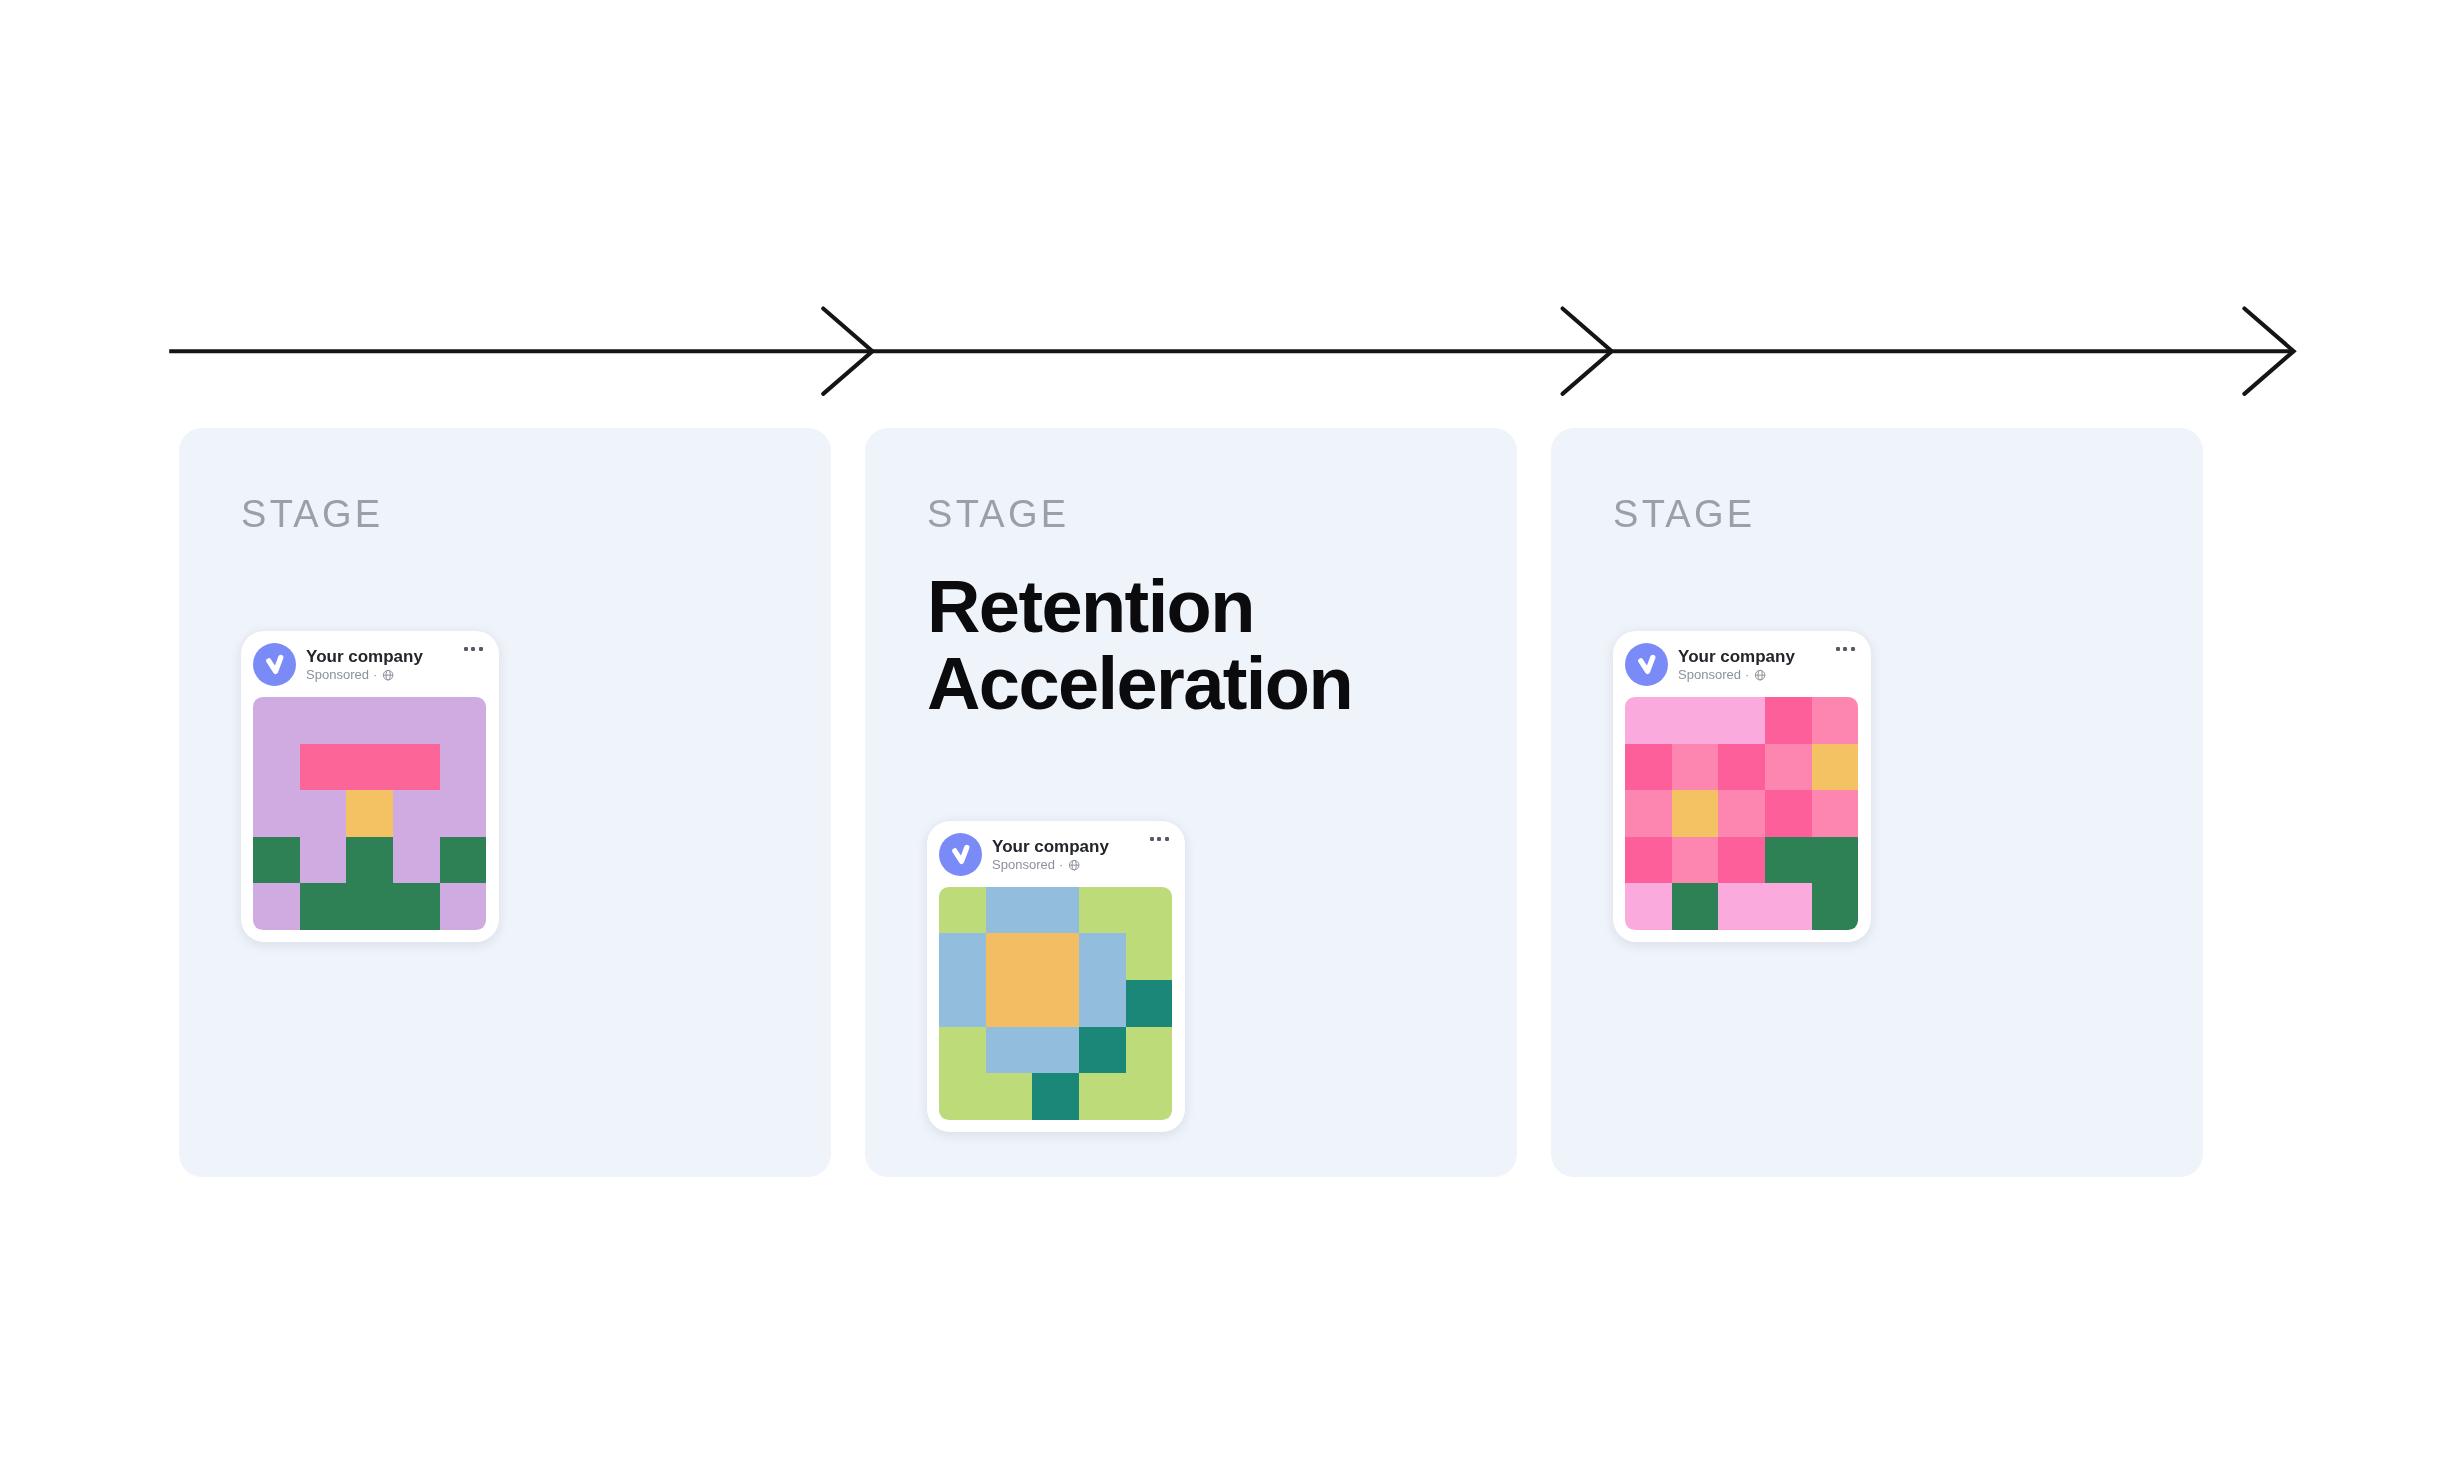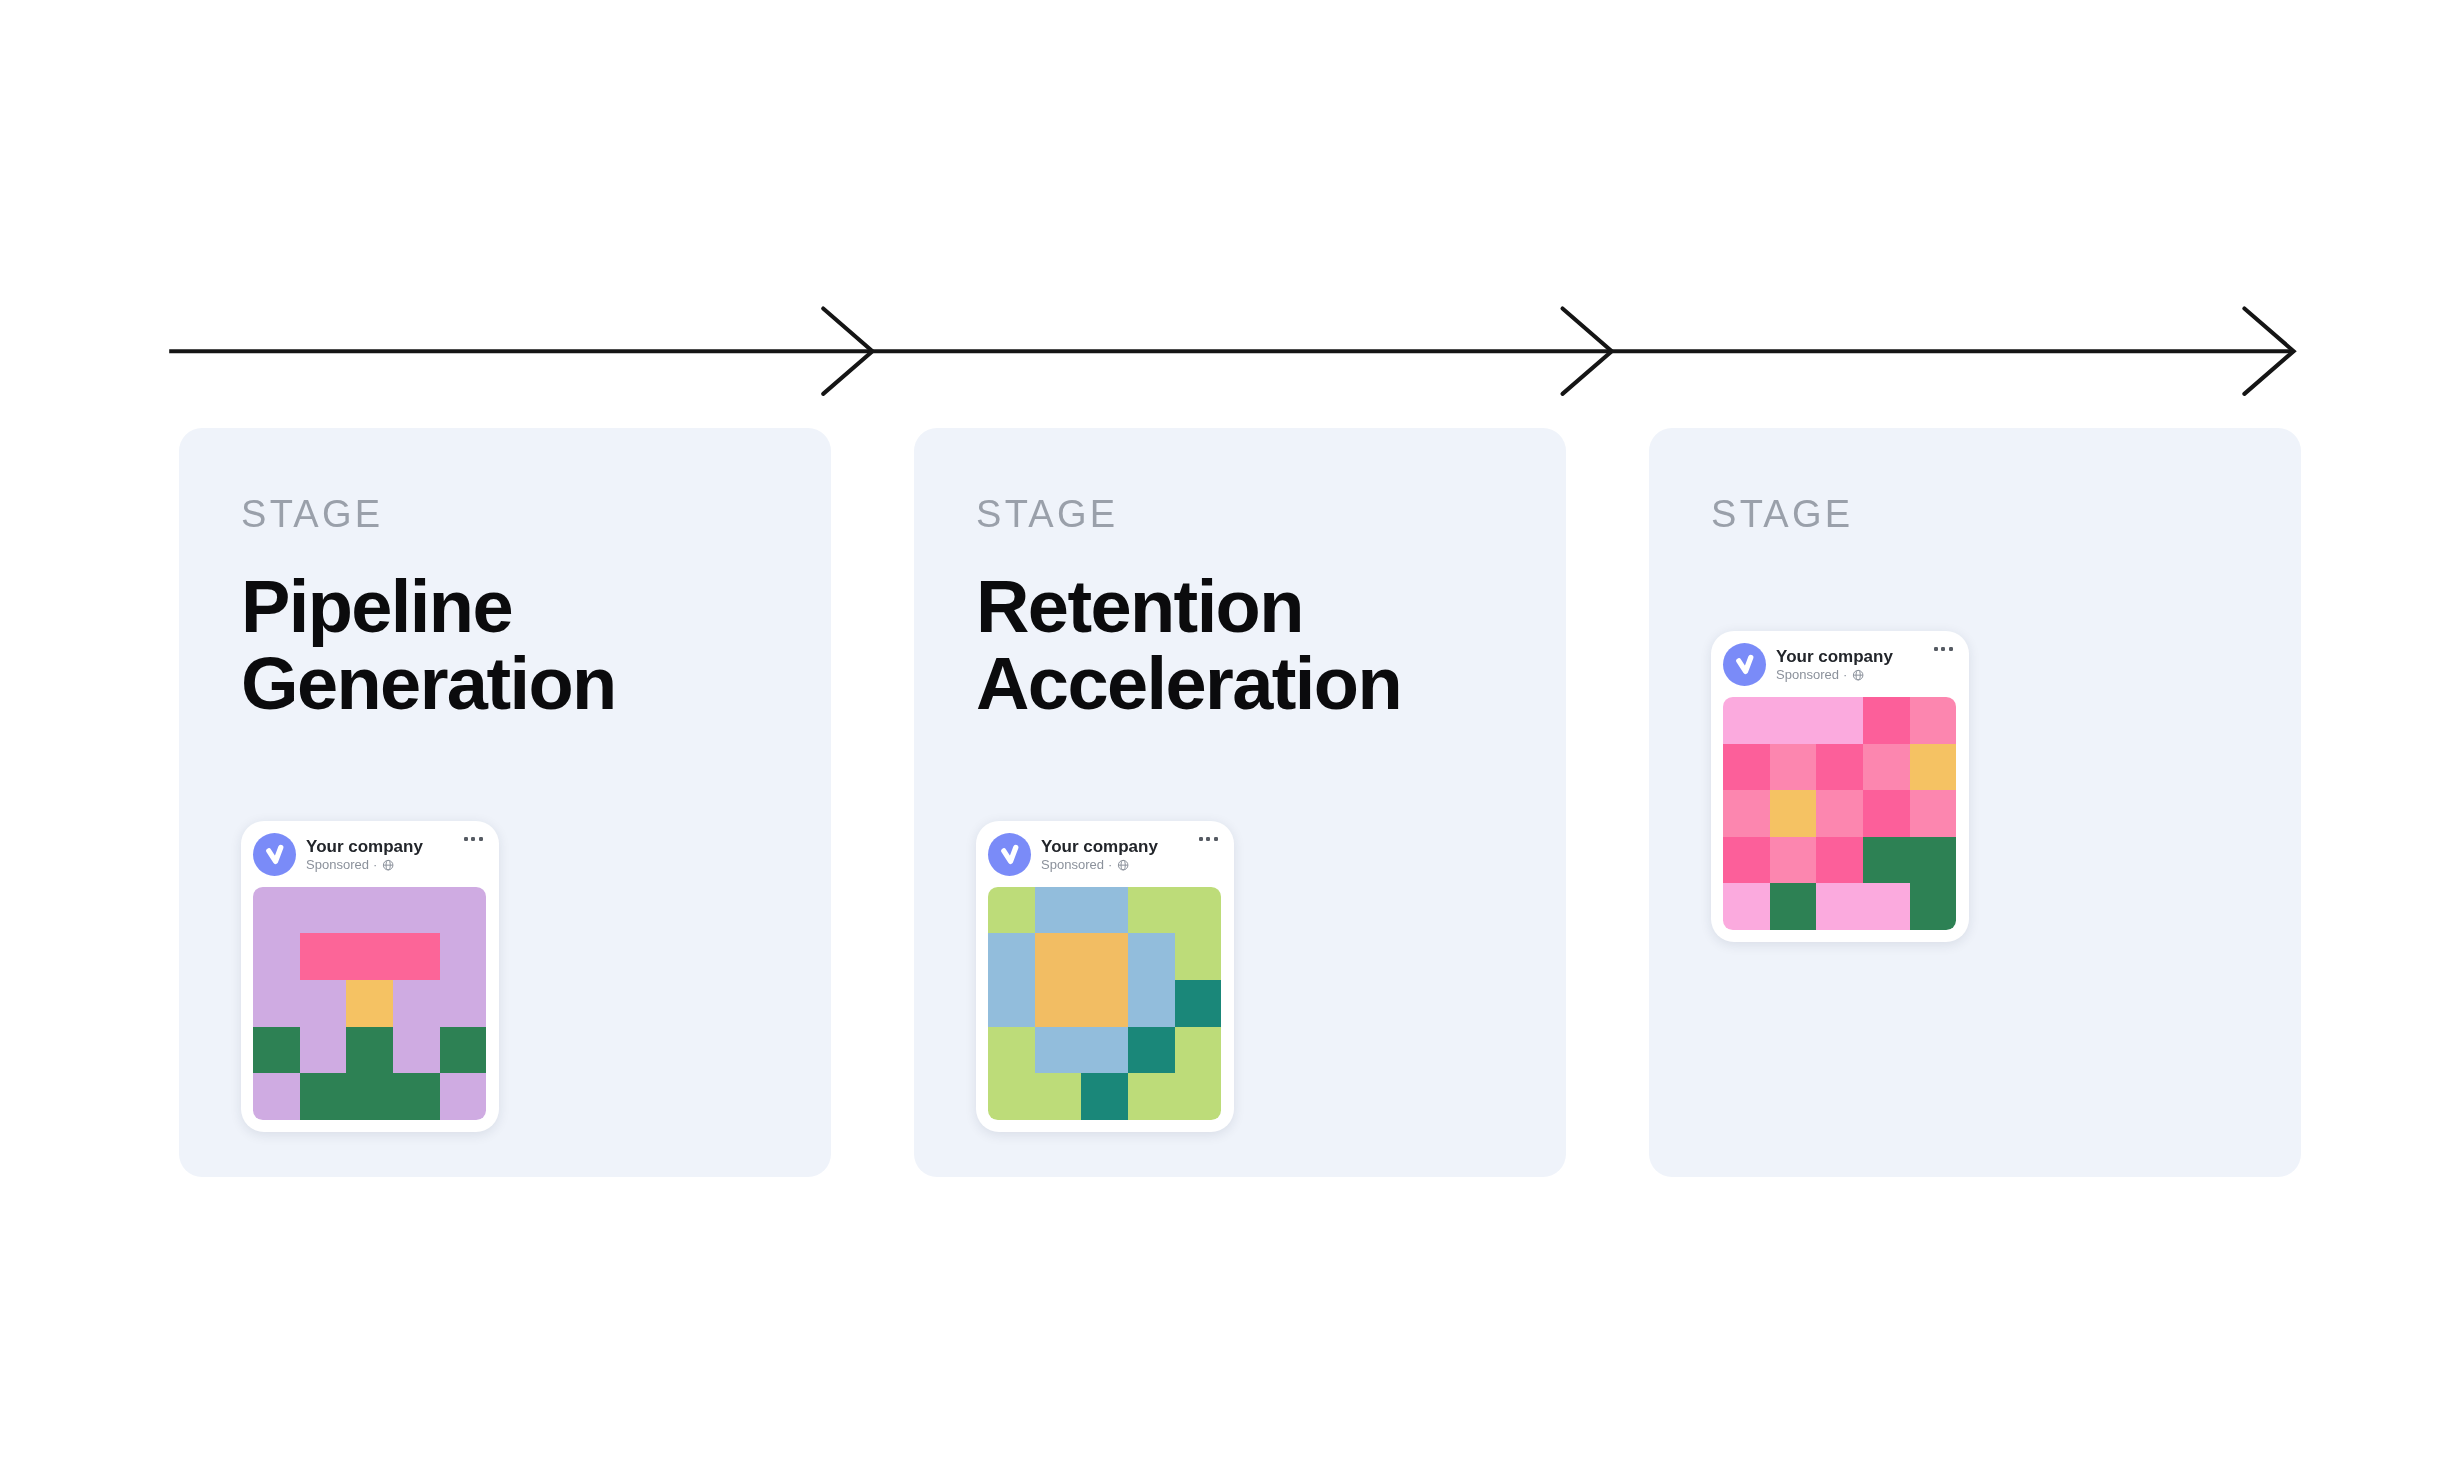--- a/index.html
+++ b/index.html
@@ -12,21 +12,21 @@
 
   
   #arrow-svg{
     position:absolute;left:0;top:0;width:2462px;height:1477px;
     pointer-events:none;
   }
 
   
   .cards-row{
     position:absolute;left:179px;top:428px;
-    display:flex;gap:83px;
+    display:flex;gap:34px;
   }
   .stage-card{
     width:652px;height:749px;
     border-radius:23px;
     box-sizing:border-box;
     padding:67px 33px 0 62px;
     background:#eff3fa;
   }
   .eyebrow{
     font-size:38px;line-height:38px;font-weight:400;
@@ -77,21 +77,20 @@
     <line x1="206" y1="428" x2="2795" y2="428" stroke="#151515" stroke-width="5"></line>
     <polyline points="1003,376 1063,428 1003,480" fill="none" stroke="#151515" stroke-width="5" stroke-linecap="round" stroke-linejoin="miter"></polyline>
     <polyline points="1904,376 1964,428 1904,480" fill="none" stroke="#151515" stroke-width="5" stroke-linecap="round" stroke-linejoin="miter"></polyline>
     <polyline points="2735,376 2795,428 2735,480" fill="none" stroke="#151515" stroke-width="5" stroke-linecap="round" stroke-linejoin="miter"></polyline>
   </svg>
 
 <div class="cards-row">
 
   <div class="stage-card" style="background: rgb(239, 243, 250);">
     <div class="eyebrow">STAGE</div>
-    <div class="stage-title">Pipeline Generation</div>
     <div class="ad-thumb">
       <div class="ad-header">
         <div class="ad-avatar" style="background: rgb(122, 139, 248);">
           <svg viewBox="0 0 48 48" fill="none">
               <path d="M14 16 L24 35 L35 12" stroke="#ffffff" stroke-width="9" stroke-linecap="round" stroke-linejoin="round"></path>
             </svg>
         </div>
         <div class="ad-id">
           <div class="ad-brand">Your company</div>
           <div class="ad-meta">

